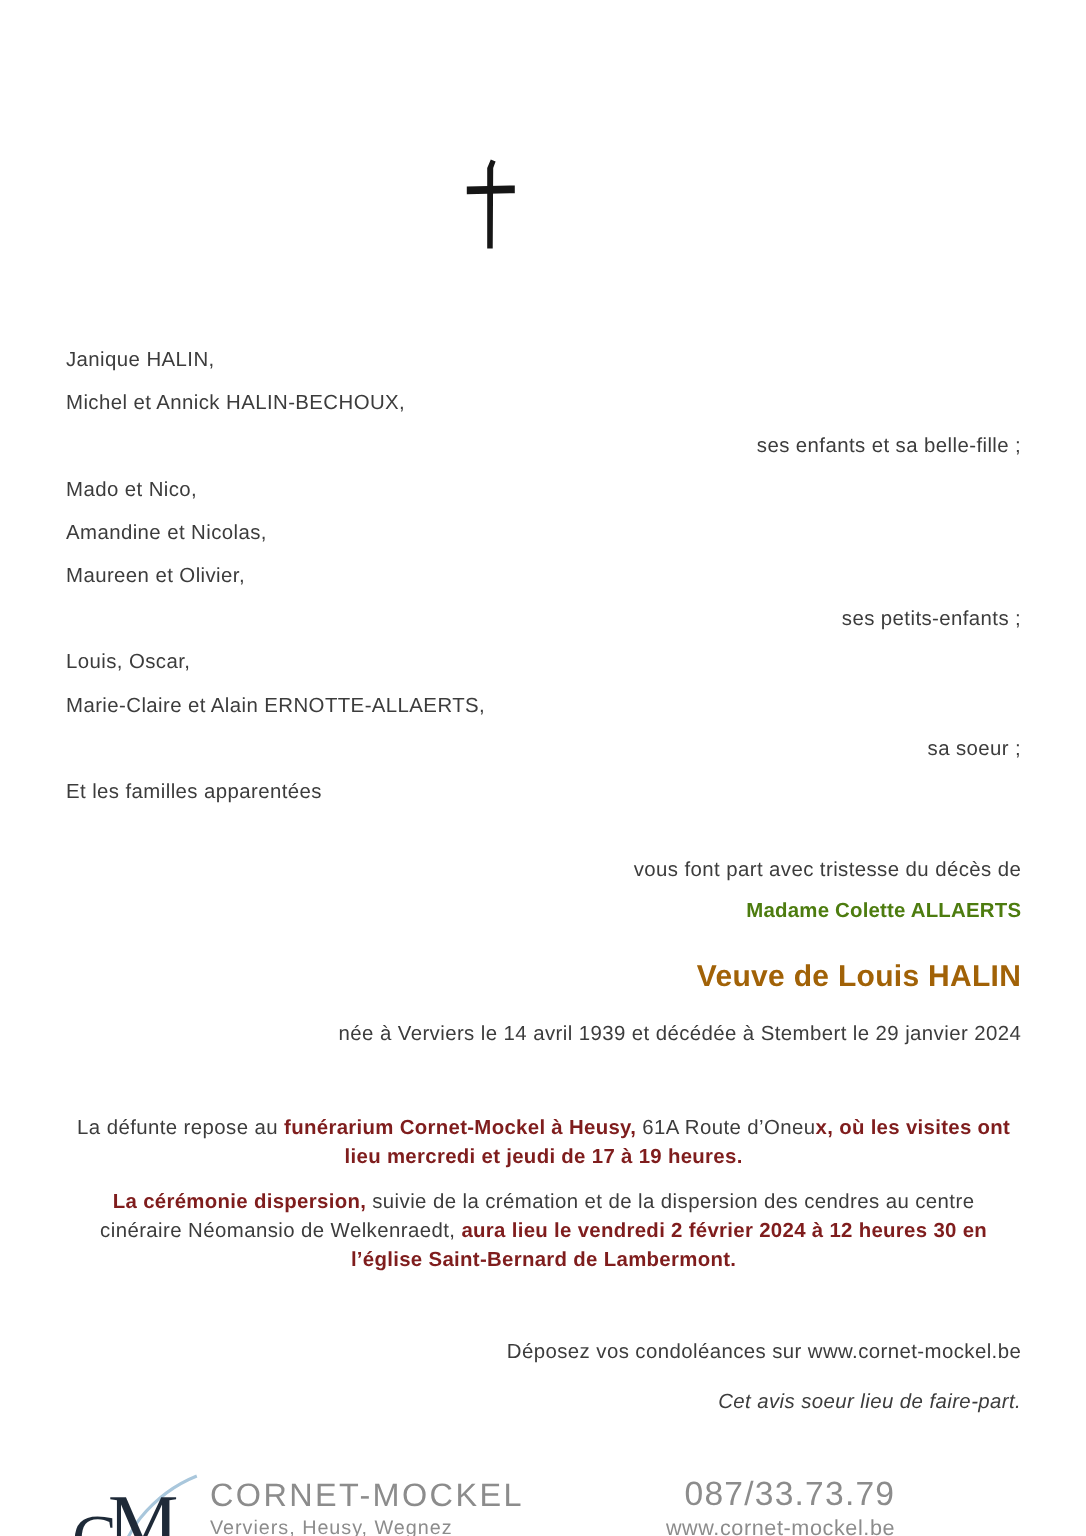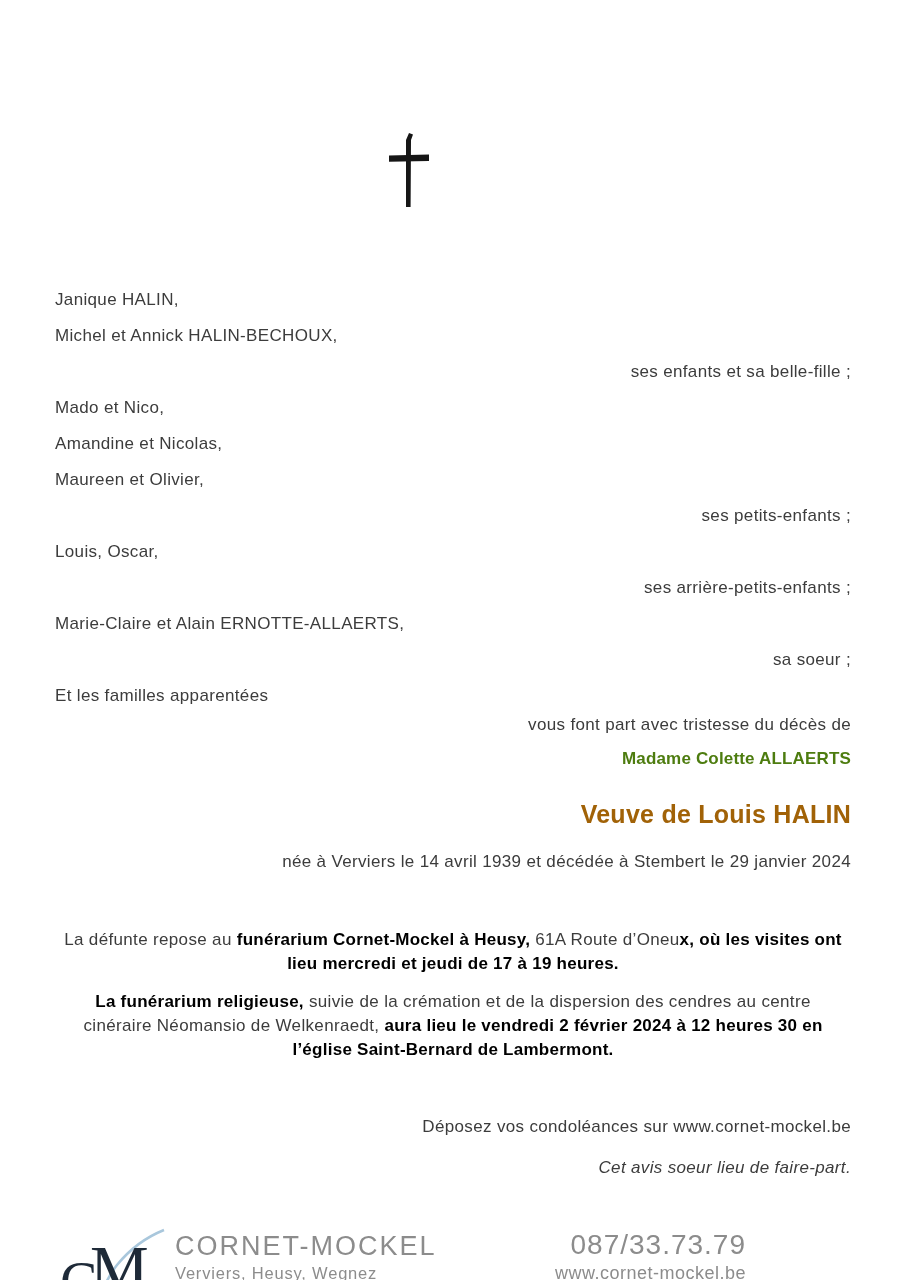--- a/index.html
+++ b/index.html
@@ -36,21 +36,21 @@
 
   
   .para {
     left:55px; width:796px; text-align:center;
     font-size:17px; line-height:24px; letter-spacing:0.02em;
   }
   .para .inner { display:inline-block; max-width:786px; }
   .p-repose   { top:891px; }
   .p-ceremony { top:953px; }
   .p-ceremony .inner { max-width:752px; }
-  .para b { color:#000000; letter-spacing:0.015em; }
+  .para b { color:#7f1d1d; letter-spacing:0.015em; }
 
   .condolences { top:1080px; font-size:17px; letter-spacing:0.02em; }
   .notice { top:1121px; font-size:17px; font-style:italic; letter-spacing:0.02em; }
 
   
   .footer { left:0; top:1184px; width:905px; height:96px; color:#8c8c8c; }
   .logo { position:absolute; left:60px; top:0px; }
   .company-block { position:absolute; left:175px; top:10px; }
   .company-name { font-size:27px; letter-spacing:2px; line-height:30px; white-space:nowrap; }
   .company-locations { font-size:16.5px; letter-spacing:0.8px; margin-top:3px; white-space:nowrap; }
@@ -72,40 +72,39 @@
 
   <div class="abs family" id="family-list">
       <div class="family-line left">Janique HALIN,</div>
       <div class="family-line left">Michel et Annick HALIN-BECHOUX,</div>
       <div class="family-line right">ses enfants et sa belle-fille ;</div>
       <div class="family-line left">Mado et Nico,</div>
       <div class="family-line left">Amandine et Nicolas,</div>
       <div class="family-line left">Maureen et Olivier,</div>
       <div class="family-line right">ses petits-enfants ;</div>
       <div class="family-line left">Louis, Oscar,</div>
-      <div class="family-line right">ses arrière-petits-enfants ;</div>
       <div class="family-line left">Marie-Claire et Alain ERNOTTE-ALLAERTS,</div>
       <div class="family-line right">sa soeur ;</div>
       <div class="family-line left">Et les familles apparentées</div>
     </div>
 
   <div class="abs center-line intro">vous font part avec tristesse du décès de</div>
   <div class="abs center-line h-name">Madame Colette ALLAERTS</div>
   <div class="abs center-line h-sub">Veuve de Louis HALIN</div>
   <div class="abs center-line dates">née à Verviers le 14 avril 1939 et décédée à Stembert le 29 janvier 2024</div>
 
   <div class="abs para p-repose">
     <span class="inner">
       <span>La défunte repose au </span><b>funérarium Cornet-Mockel à Heusy,</b><span> 61A Route d’Oneu</span><b>x, où les visites ont lieu mercredi et jeudi de 17 à 19 heures.</b>
     </span>
   </div>
 
   <div class="abs para p-ceremony">
     <span class="inner">
-      <b>La funérarium religieuse,</b><span> suivie de la crémation et de la dispersion des cendres au centre cinéraire Néomansio de Welkenraedt, </span><b>aura lieu le vendredi 2 février 2024 à 12 heures 30 en l’église Saint-Bernard de Lambermont.</b>
+      <b>La cérémonie dispersion,</b><span> suivie de la crémation et de la dispersion des cendres au centre cinéraire Néomansio de Welkenraedt, </span><b>aura lieu le vendredi 2 février 2024 à 12 heures 30 en l’église Saint-Bernard de Lambermont.</b>
     </span>
   </div>
 
   <div class="abs center-line condolences">Déposez vos condoléances sur www.cornet-mockel.be</div>
   <div class="abs center-line notice">Cet avis soeur lieu de faire-part.</div>
 
   <div class="abs footer">
     <div class="logo">
       <svg width="108" height="94" viewBox="0 0 108 94">
         <path d="M8,83 C38,94 42,62 57,44 C70,28 84,17 104,9" fill="none" stroke="#a9c7dc" stroke-width="2.6"></path>

